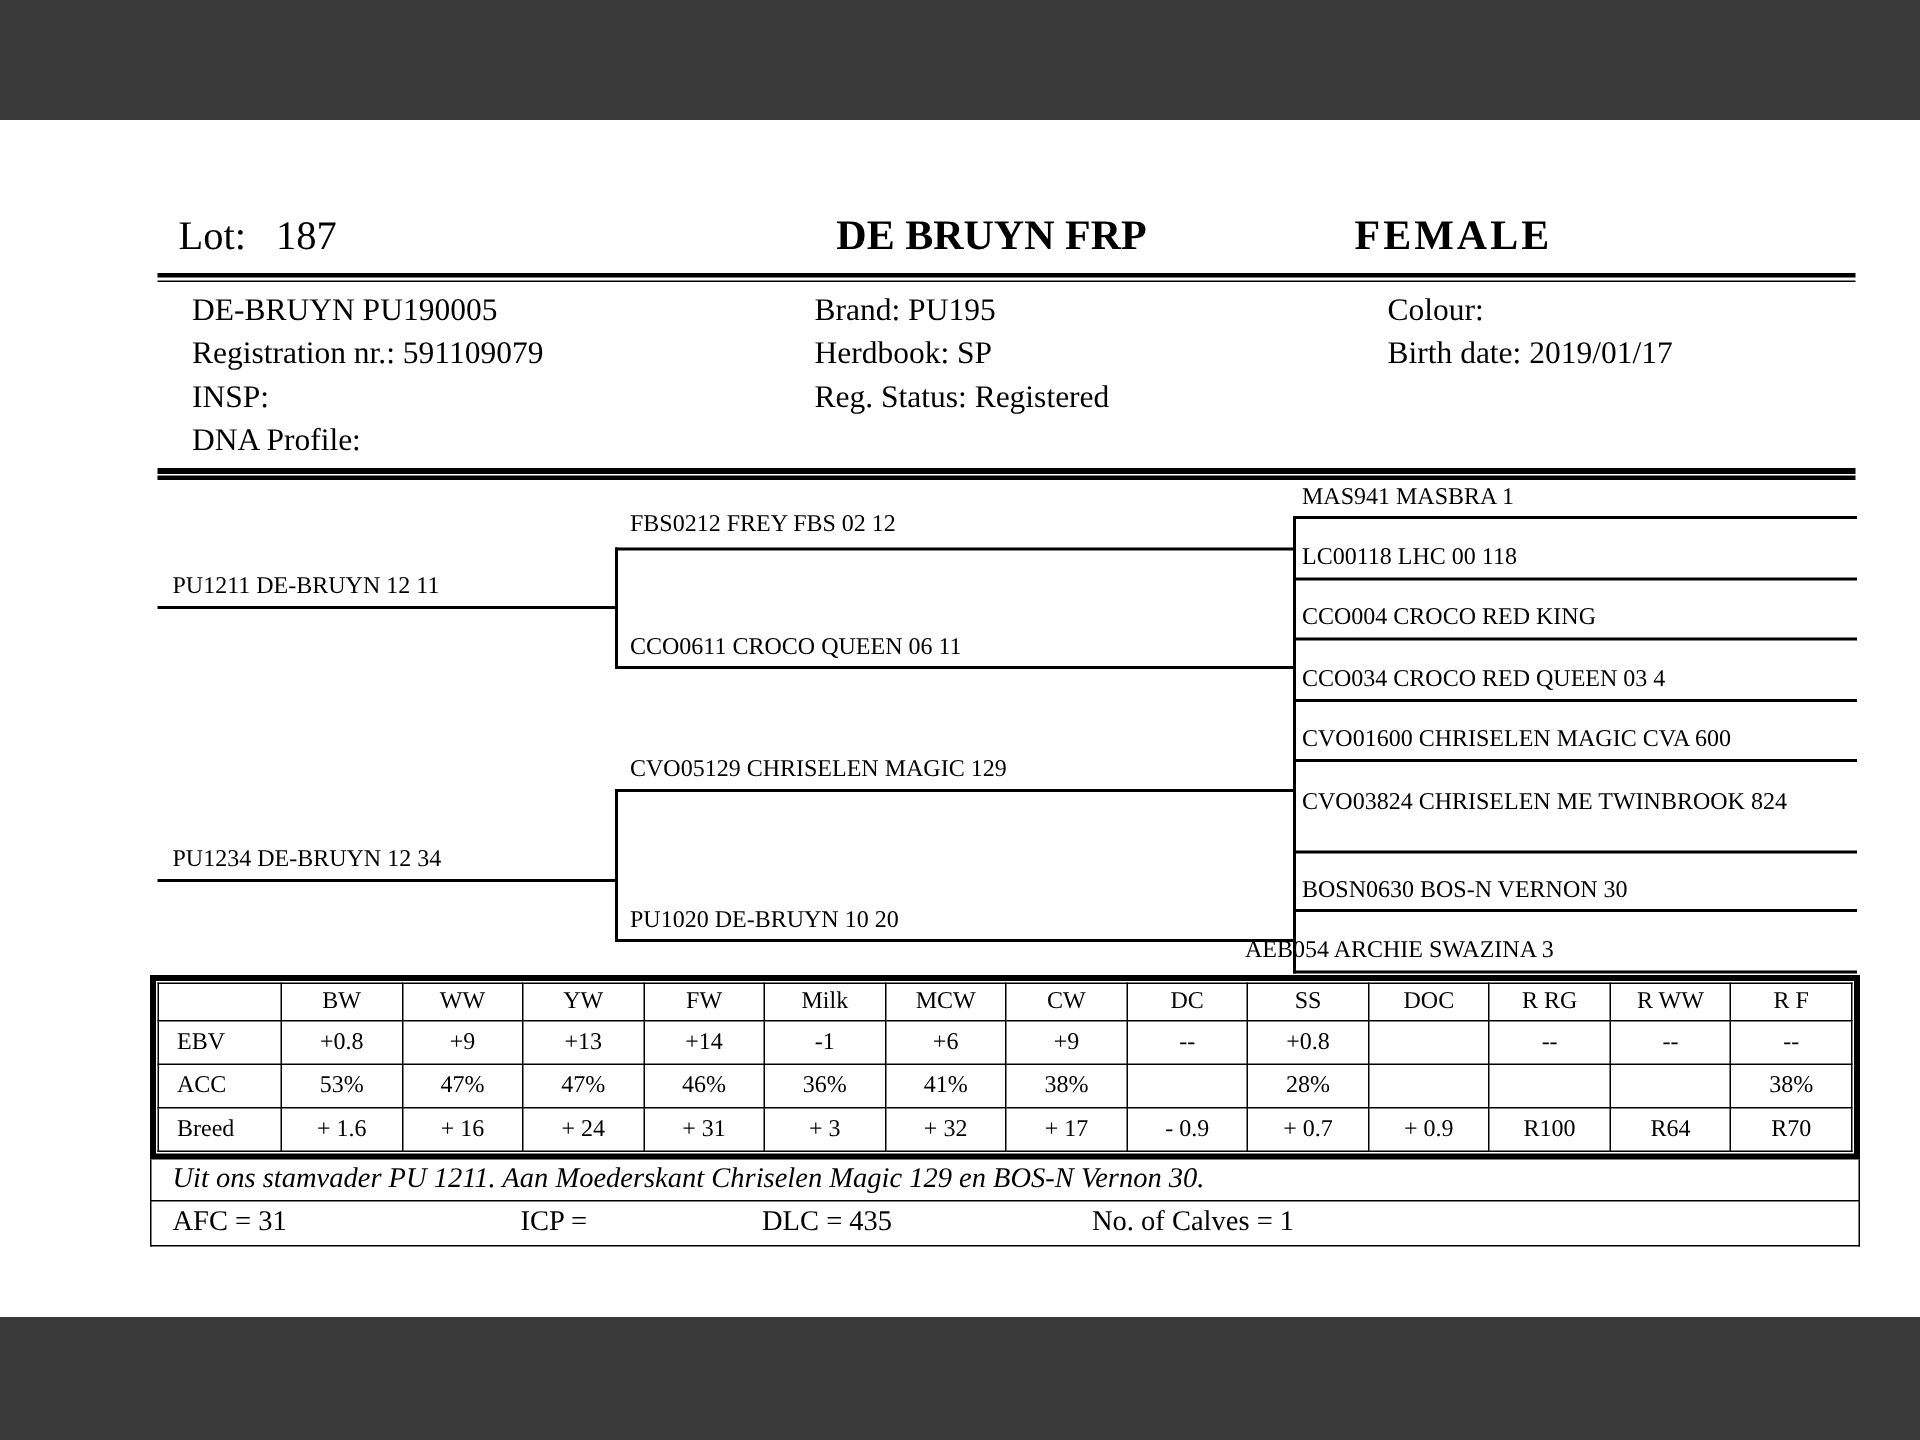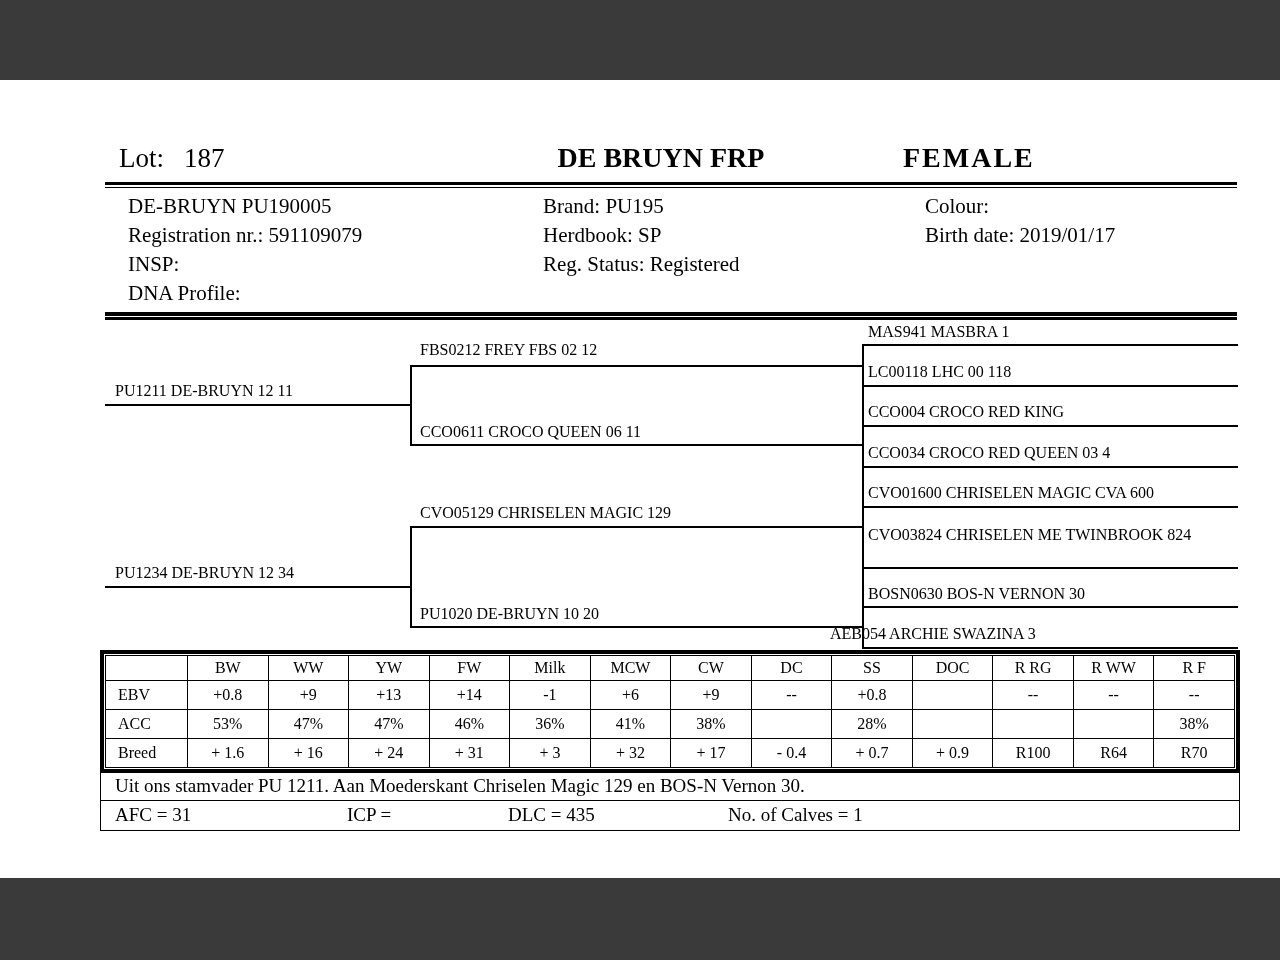--- a/index.html
+++ b/index.html
@@ -44,21 +44,21 @@
   .table-wrap { margin:0 40px 0 100px; border:4px solid #000; padding:1px; background:#fff; }
   table.ebv { width:100%; border-collapse:collapse; table-layout:fixed; font-size:16px; }
   table.ebv th, table.ebv td { border:1px solid #000; text-align:center; font-weight:normal; overflow:hidden; }
   table.ebv th { height:25px; }
   table.ebv td { height:29px; }
   table.ebv .rowlabel { text-align:left; padding-left:12px; }
   table.ebv col.first { width:82px; }
 
   
   .remarks { margin:0 40px 0 100px; border:1px solid #000; border-top:none;
-             font-size:19px; padding:2px 0 3px 14px; }
+             font-size:19px; padding:2px 0 3px 14px;font-style:italic; }
   .stats { margin:0 40px 0 100px; border:1px solid #000; border-top:none;
            font-size:19px; padding:3px 16px 4px 14px; }
   .stats-line1 { display:flex; }
   .stat-afc { width:232px; }
   .stat-icp { width:161px; }
   .stat-dlc { width:220px; }
   .stats-line2 { margin-top:1px; }
 </style>
 </head>
 <body>
@@ -207,21 +207,21 @@
       </tr>
       <tr>
         <td class="rowlabel">Breed</td>
         <td>+ 1.6</td>
         <td>+ 16</td>
         <td>+ 24</td>
         <td>+ 31</td>
         <td>+ 3</td>
         <td>+ 32</td>
         <td>+ 17</td>
-        <td>- 0.4</td>
+        <td>- 0.9</td>
         <td>+ 0.7</td>
         <td>+ 0.9</td>
         <td>R100</td>
         <td>R64</td>
         <td>R70</td>
       </tr>
     </tbody>
       </table>
   </div>
 

